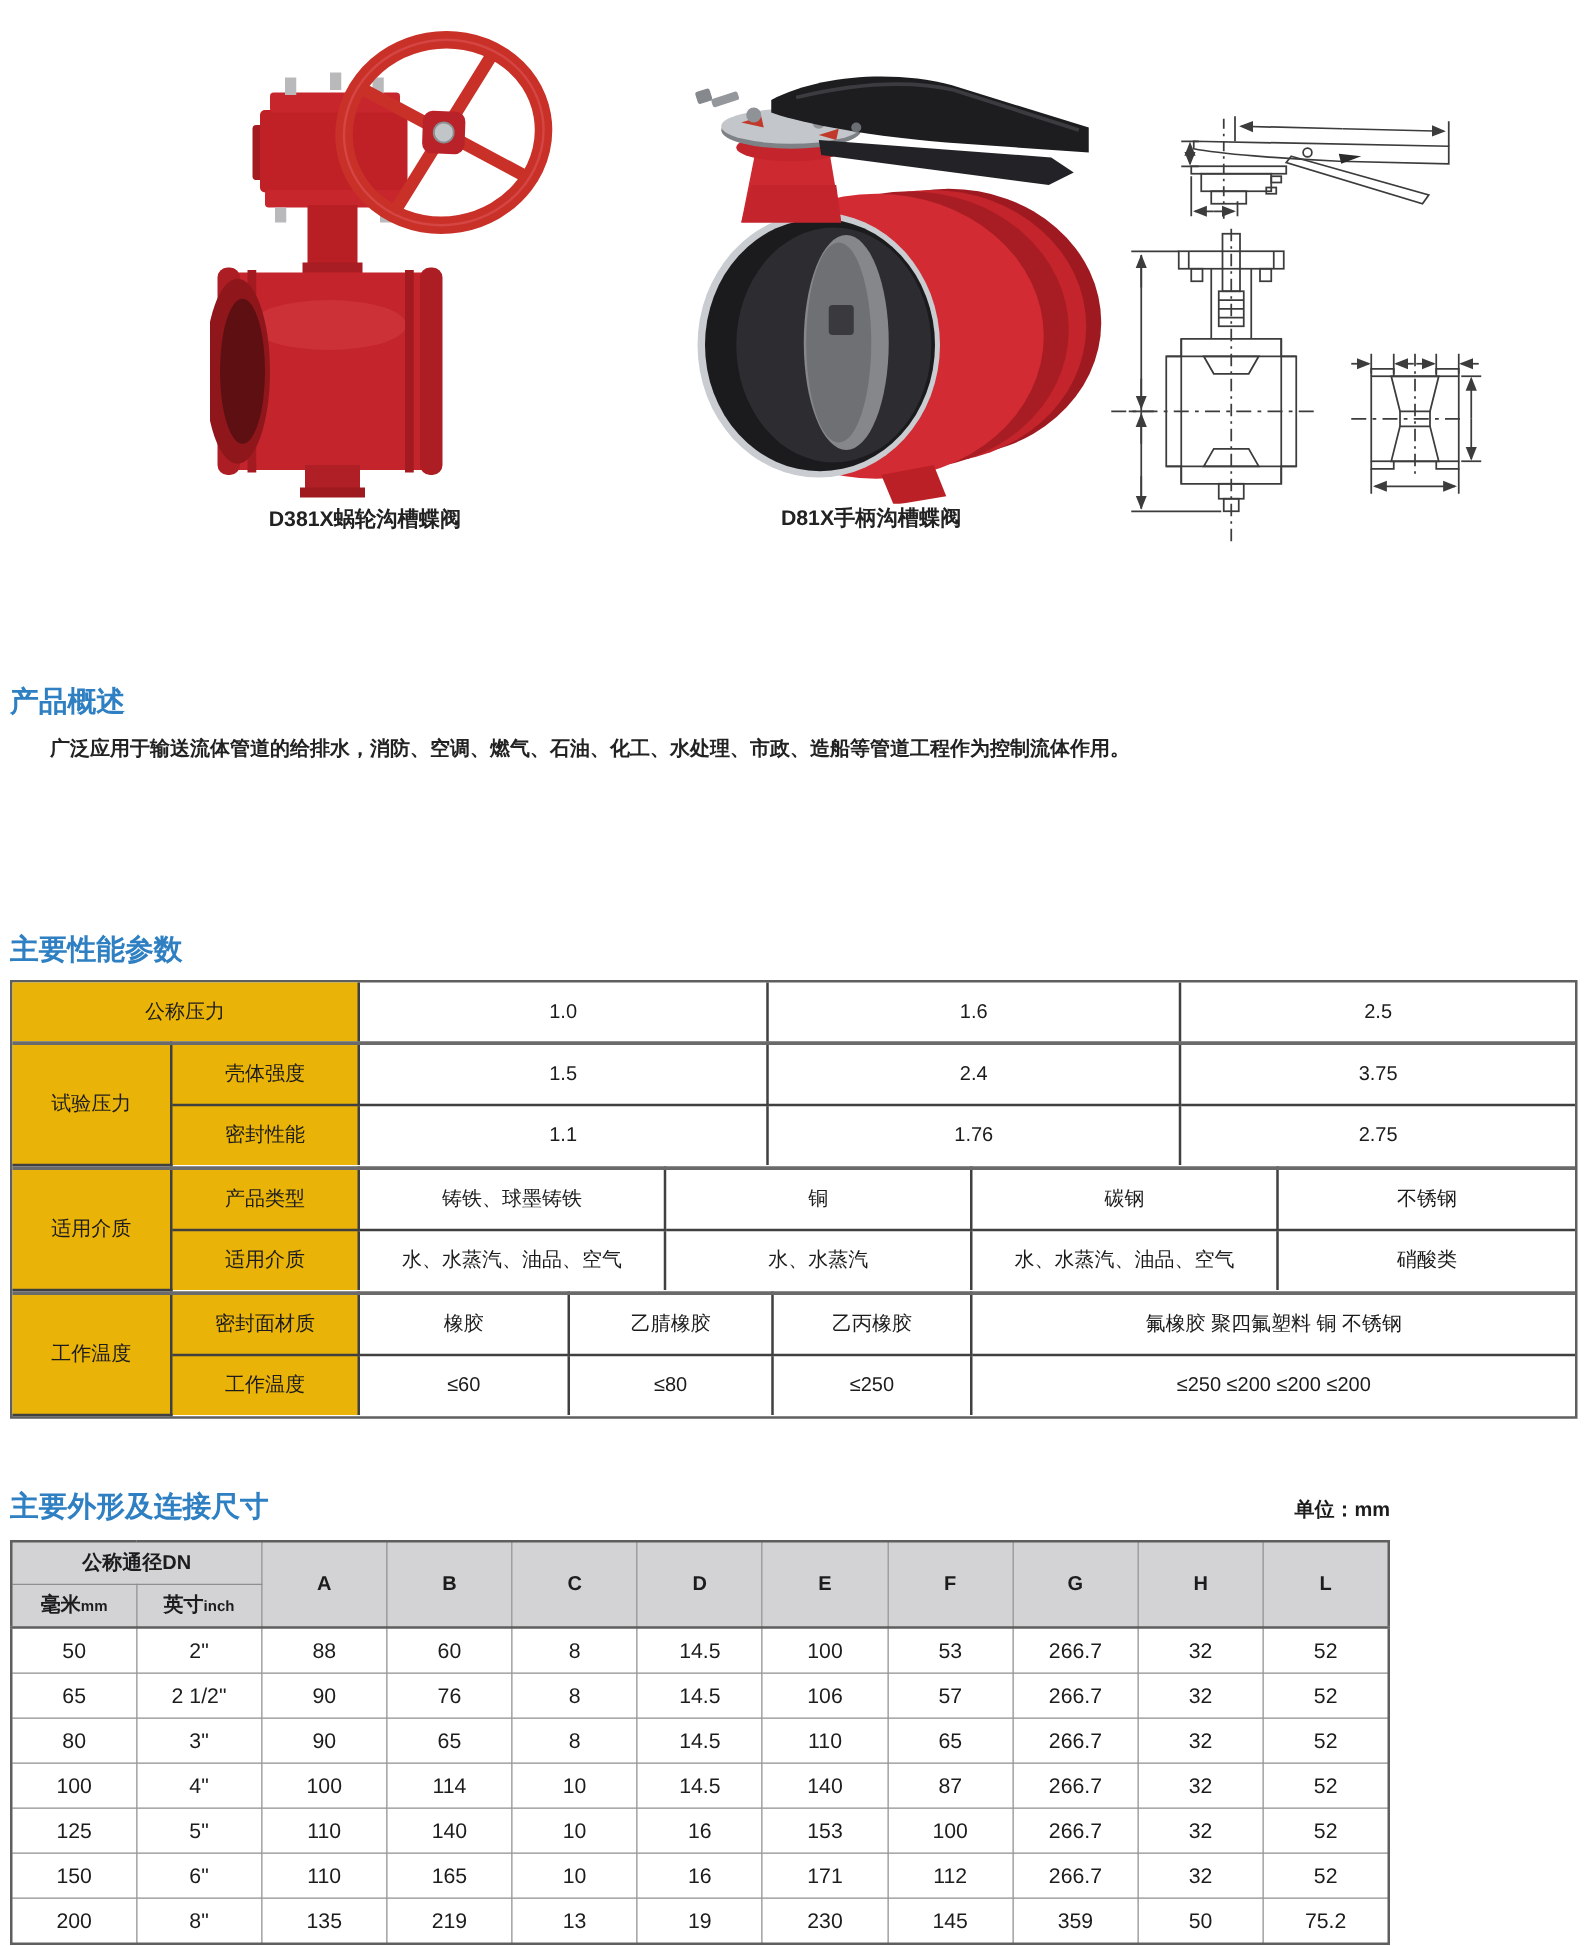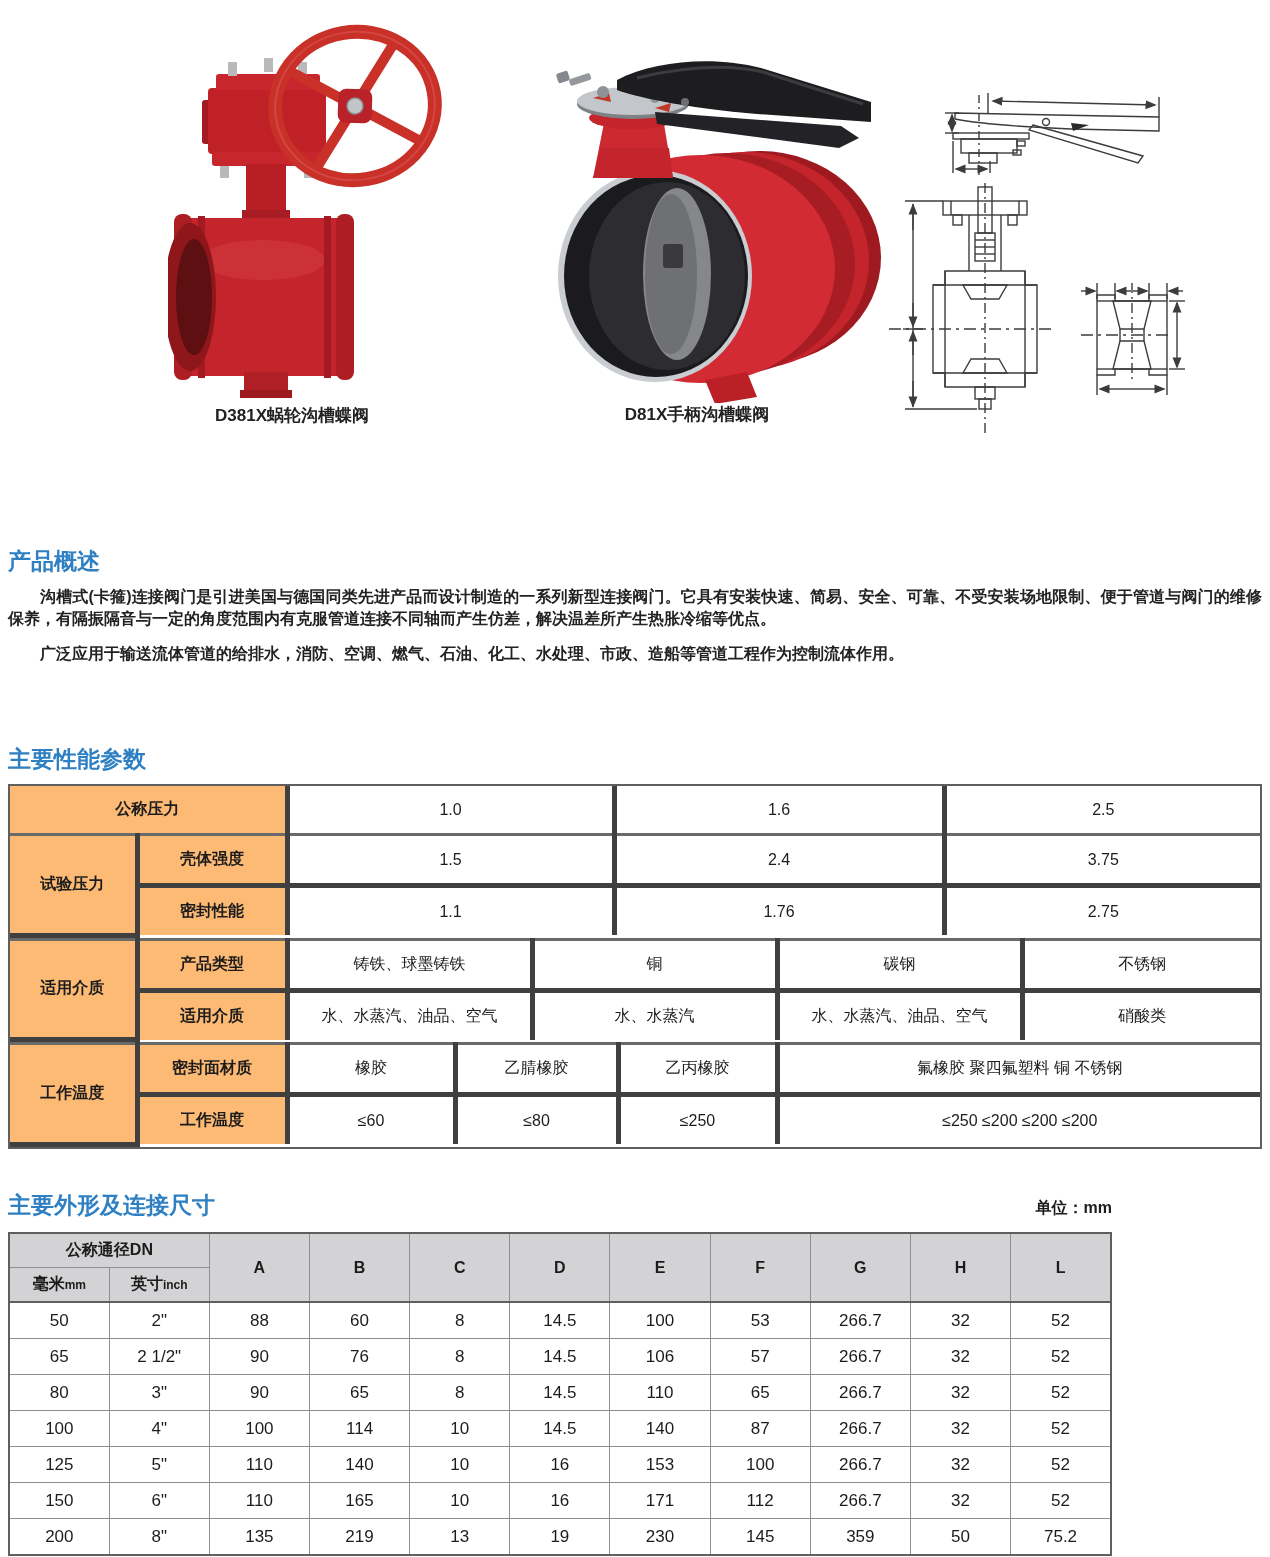--- a/index.html
+++ b/index.html
@@ -21,22 +21,22 @@
   
   .overview{position:absolute;left:8px;top:546px;width:1254px;}
   .overview p{margin:10px 0 0 0;font-size:16px;line-height:22px;text-indent:2em;text-align:justify;font-weight:600;color:#222;}
   .overview p.p2{margin-top:13px;}
 
   
   .perf{position:absolute;left:8px;top:744px;width:1254px;}
   .ptable{margin-top:10px;border:2px solid #5f5f5f;background:#fff;}
   table.g{width:100%;border-collapse:collapse;table-layout:fixed;}
   table.g + table.g{border-top:3px solid #6a6a6a;}
-  table.g td{border:5px solid #404040;height:47px;text-align:center;vertical-align:middle;font-size:16px;padding:0 4px;color:#1c1c1c;}
-  table.g td.lbl{background:#fdba74;font-weight:700;}
+  table.g td{border:2px solid #404040;height:47px;text-align:center;vertical-align:middle;font-size:16px;padding:0 4px;color:#1c1c1c;}
+  table.g td.lbl{background:#eab308;font-weight:400;}
   table.g tr:first-child td{border-top:none;}
   table.g tr:last-child td{border-bottom:none;}
   table.g td:first-child{border-left:none;}
   table.g td:last-child{border-right:none;}
 
   
   .dims{position:absolute;left:8px;top:1190px;width:1104px;}
   .unit{position:absolute;right:0;top:8px;font-size:16px;font-weight:600;color:#1c1c1c;}
   table.dtable{margin-top:12px;width:100%;border-collapse:collapse;table-layout:fixed;border:2px solid #5f5f5f;}
   table.dtable th, table.dtable td{border:1px solid #8f8f8f;text-align:center;vertical-align:middle;padding:0 2px;}
@@ -223,21 +223,20 @@
         <line x1="222" y1="320" x2="222" y2="340"></line>
         <line x1="292" y1="320" x2="292" y2="340"></line>
         <line x1="257" y1="334" x2="225" y2="334" marker-end="url(#arr)"></line>
         <line x1="257" y1="334" x2="289" y2="334" marker-end="url(#arr)"></line>
       </g>
     </svg>
   </div>
 
   <section class="overview">
     <h2 class="sec-heading">产品概述</h2>
-    <p class="p1">沟槽式(卡箍)连接阀门是引进美国与德国同类先进产品而设计制造的一系列新型连接阀门。它具有安装快速、简易、安全、可靠、不受安装场地限制、便于管道与阀门的维修保养，有隔振隔音与一定的角度范围内有克服管道连接不同轴而产生仿差，解决温差所产生热胀冷缩等优点。</p>
     <p class="p2">广泛应用于输送流体管道的给排水，消防、空调、燃气、石油、化工、水处理、市政、造船等管道工程作为控制流体作用。</p>
   </section>
 
   <section class="perf">
     <h2 class="sec-heading">主要性能参数</h2>
     <div class="ptable">
 
       <table class="g">
         <colgroup>
             <col style="width:127px">

